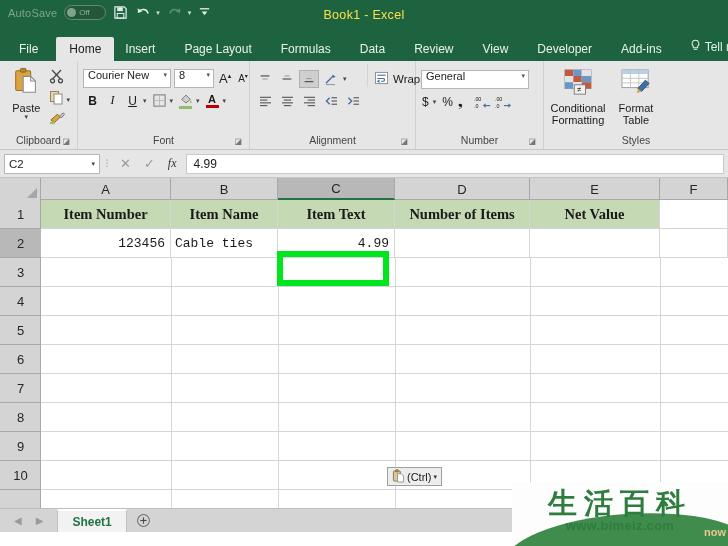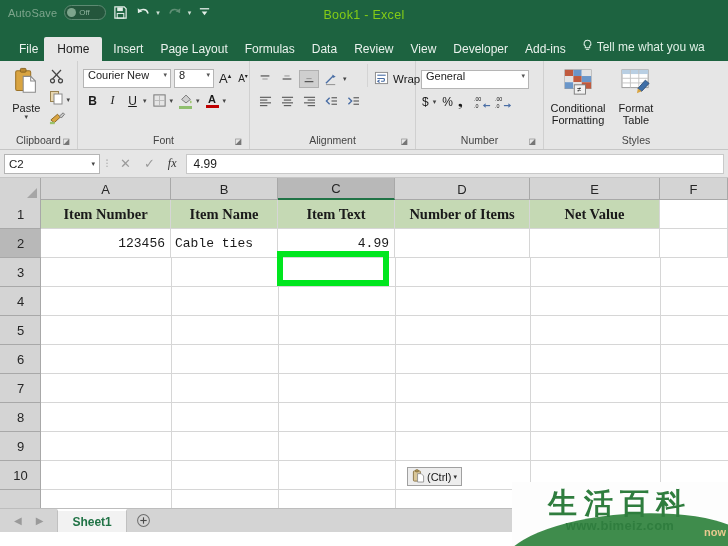--- a/index.html
+++ b/index.html
@@ -23,31 +23,31 @@
     width: 42px; height: 15px; border-radius: 8px;
     border: 1px solid #5d8a72; background: #24563c;
     display: flex; align-items: center; padding: 0 2px; gap: 3px;
   }
   .autosave-knob { width: 9px; height: 9px; border-radius: 50%; background: #7da58c; }
   .autosave-off { font-size: 8px; color: #8fb39e; }
   .qat-icon { color: #dfeae2; display: flex; align-items: center; }
   .qat-caret { font-size: 7px; color: #cfe0d5; margin-left: -2px; }
   .win-title {
     position: absolute; left: 0; top: 8px; width: 728px;
-    text-align: center; font-size: 12.5px; color: #84cc16; letter-spacing: .3px;
+    text-align: center; font-size: 12.5px; color: #fde047; letter-spacing: .3px;
   }
 
   
   .tabstrip {
     position: absolute; left: 0; top: 34px; width: 728px; height: 27px;
     background: #1d6340; display: flex; align-items: flex-end;
     padding-left: 8px;
   }
   .tab {
-    font-size: 12px; color: #eaf2ed; padding: 5px 6px 6px 11px;
+    font-size: 12px; color: #eaf2ed; padding: 5px 18px 6px 11px;
     white-space: nowrap; cursor: default; line-height: 1;
   }
   .tab.active {
     background: #e6e6e6; color: #1d1d1d; border-radius: 2px 2px 0 0;
     padding: 6px 13px 6px 13px;
   }
   .tellme { display: flex; align-items: center; gap: 4px; font-size: 12px; color: #dff0e6;
             padding: 5px 4px 6px 10px; white-space: nowrap; overflow: hidden; }
 
   
@@ -647,21 +647,21 @@
       <div class="rowline" style="top:260px"></div>
       <div class="rowline" style="top:289px"></div>
 
       <div class="collinefull" style="left:130px; top:58px; height:250px"></div>
       <div class="collinefull" style="left:237px; top:58px; height:250px"></div>
       <div class="collinefull" style="left:354px; top:58px; height:250px"></div>
       <div class="collinefull" style="left:489px; top:58px; height:250px"></div>
       <div class="collinefull" style="left:619px; top:58px; height:250px"></div>
     </div>
 
-    <div class="pastetag" style="left:407px; top:289px;">
+    <div class="pastetag" style="left:387px; top:289px;">
       <span>
         <svg width="13" height="14" viewBox="0 0 14 15">
             <rect x="1.5" y="2" width="7.5" height="11" rx="1" fill="#d9c79a" stroke="#8a7545" stroke-width="1"></rect>
             <rect x="3.8" y="0.8" width="3" height="2.2" rx="0.6" fill="#b59a5c" stroke="#7d6734" stroke-width=".8"></rect>
             <path d="M6 5 h4 l2.5 2.5 V14 H6 z" fill="#fff" stroke="#8a8a8a" stroke-width=".9"></path>
           </svg>
       </span>
       <span>(Ctrl)</span>
       <span class="pc">▾</span>
     </div>

